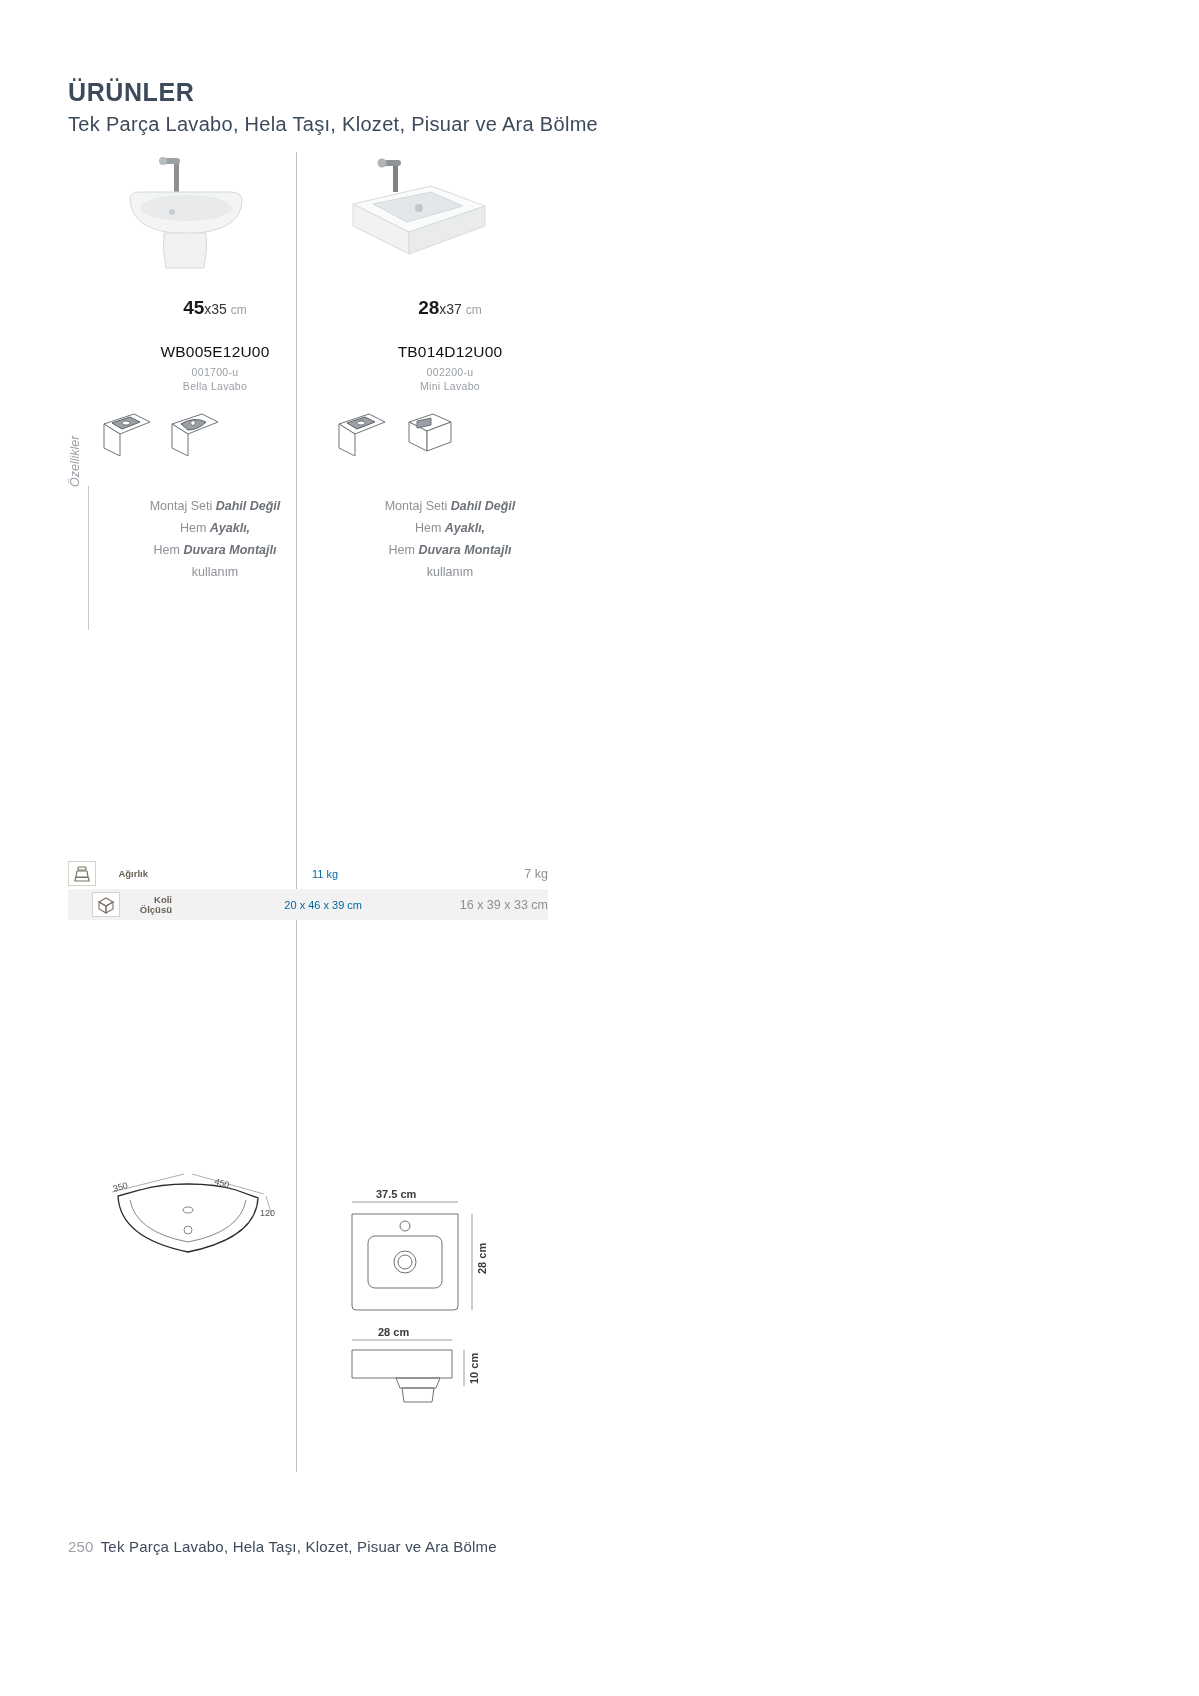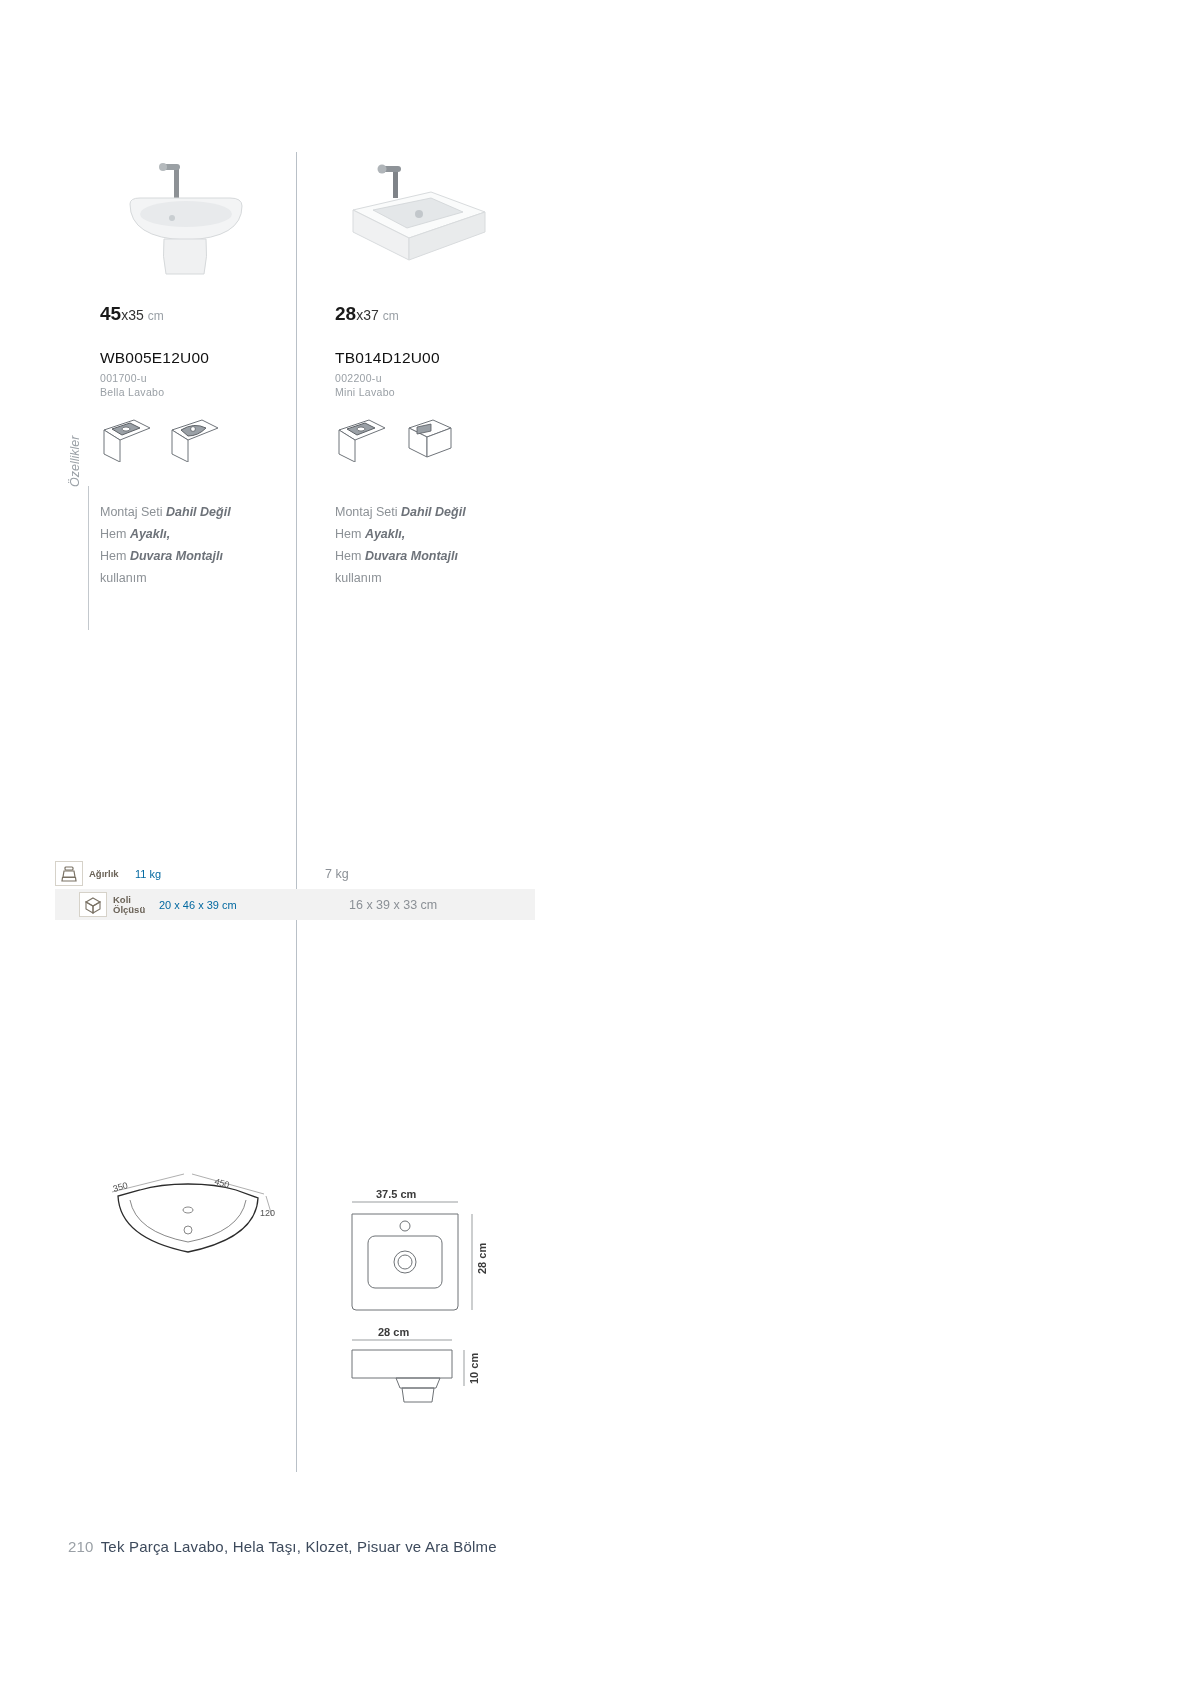--- a/index.html
+++ b/index.html
@@ -16,21 +16,21 @@
   .header-title {
     font-size: 25px; font-weight: bold; letter-spacing: .6px;
     color:#3d4a5c; line-height:1.15;
   }
   .header-sub {
     font-size: 20px; font-weight: 400; letter-spacing: .3px;
     color:#3d4a5c; margin-top: 6px;
   }
 
   
-  .col { position:absolute; top:156px; width:230px; }
+  .col { position:absolute; top:150px; width:230px;text-align:center; }
   .col-1 { left:100px; }
   .col-2 { left:335px; }
 
   .divider-vert {
     position:absolute; left:296px; top:152px;
     width:1px; height:1320px; background:#b9c0c7;
   }
 
   
   .prod-img { height:125px; position:relative; }
@@ -61,21 +61,21 @@
     font-size:12.5px; font-style:italic; color:#9aa0a6;
     transform: rotate(-90deg); transform-origin: left top;
     white-space:nowrap;
   }
   .ozellikler-rule {
     position:absolute; left:88px; top:486px;
     width:1px; height:144px; background:#c3c8cd;
   }
 
   
-  .spec { position:absolute; left:55px; top:858px; width:480px; }
+  .spec { position:absolute; left:68px; top:858px; width:480px;text-align:right; }
   .spec-row { display:flex; align-items:center; height:31px; }
   .spec-row.alt { background:#f2f2f2;padding-left:24px; }
   .spec-icon {
     width:28px; height:25px; flex:0 0 28px;
     border:1px solid #d6d2c9; display:flex; align-items:center; justify-content:center;
     background:#fff;
   }
   .spec-label {
     flex:0 0 46px; margin-left:6px;
     font-size:9.5px; font-weight:bold; color:#6b6358; line-height:1.05;
@@ -95,20 +95,24 @@
     position:absolute; left:68px; top:1538px;
     font-size:15px; color:#3d4a5c; letter-spacing:.2px;
   }
   .footer .pg { color:#9aa0a6; margin-right:7px; }
 </style>
 </head>
 <body>
 
 <div class="page">
 
+  <div class="header">
+    <div class="header-title">ÜRÜNLER</div>
+    <div class="header-sub">Tek Parça Lavabo, Hela Taşı, Klozet, Pisuar ve Ara Bölme</div>
+  </div>
 
   <div class="divider-vert"></div>
 
   <div class="col col-1">
 
     <div class="prod-img">
       <svg width="180" height="125" viewBox="0 0 180 125">
 
         <rect x="74" y="12" width="5" height="30" fill="#8d9195"></rect>
         <rect x="62" y="8" width="18" height="6" rx="3" fill="#9aa0a4"></rect>
@@ -304,16 +308,16 @@
       <g stroke="#6e7276" stroke-width="0.7" fill="none">
         <path d="M12 14 L112 14"></path>
         <path d="M124 24 L124 60"></path>
       </g>
       <text x="38" y="10" font-size="11" fill="#3a3a3a" font-weight="bold" font-family="'Liberation Sans',sans-serif">28 cm</text>
       <text x="138" y="58" font-size="11" fill="#3a3a3a" font-weight="bold" transform="rotate(-90 138 58)" font-family="'Liberation Sans',sans-serif">10 cm</text>
     </svg>
   </div>
 
   <div class="footer">
-    <span class="pg">210</span><span>Tek Parça Lavabo, Hela Taşı, Klozet, Pisuar ve Ara Bölme</span>
+    <span class="pg">250</span><span>Tek Parça Lavabo, Hela Taşı, Klozet, Pisuar ve Ara Bölme</span>
   </div>
 
 </div>
 
 </body></html>

